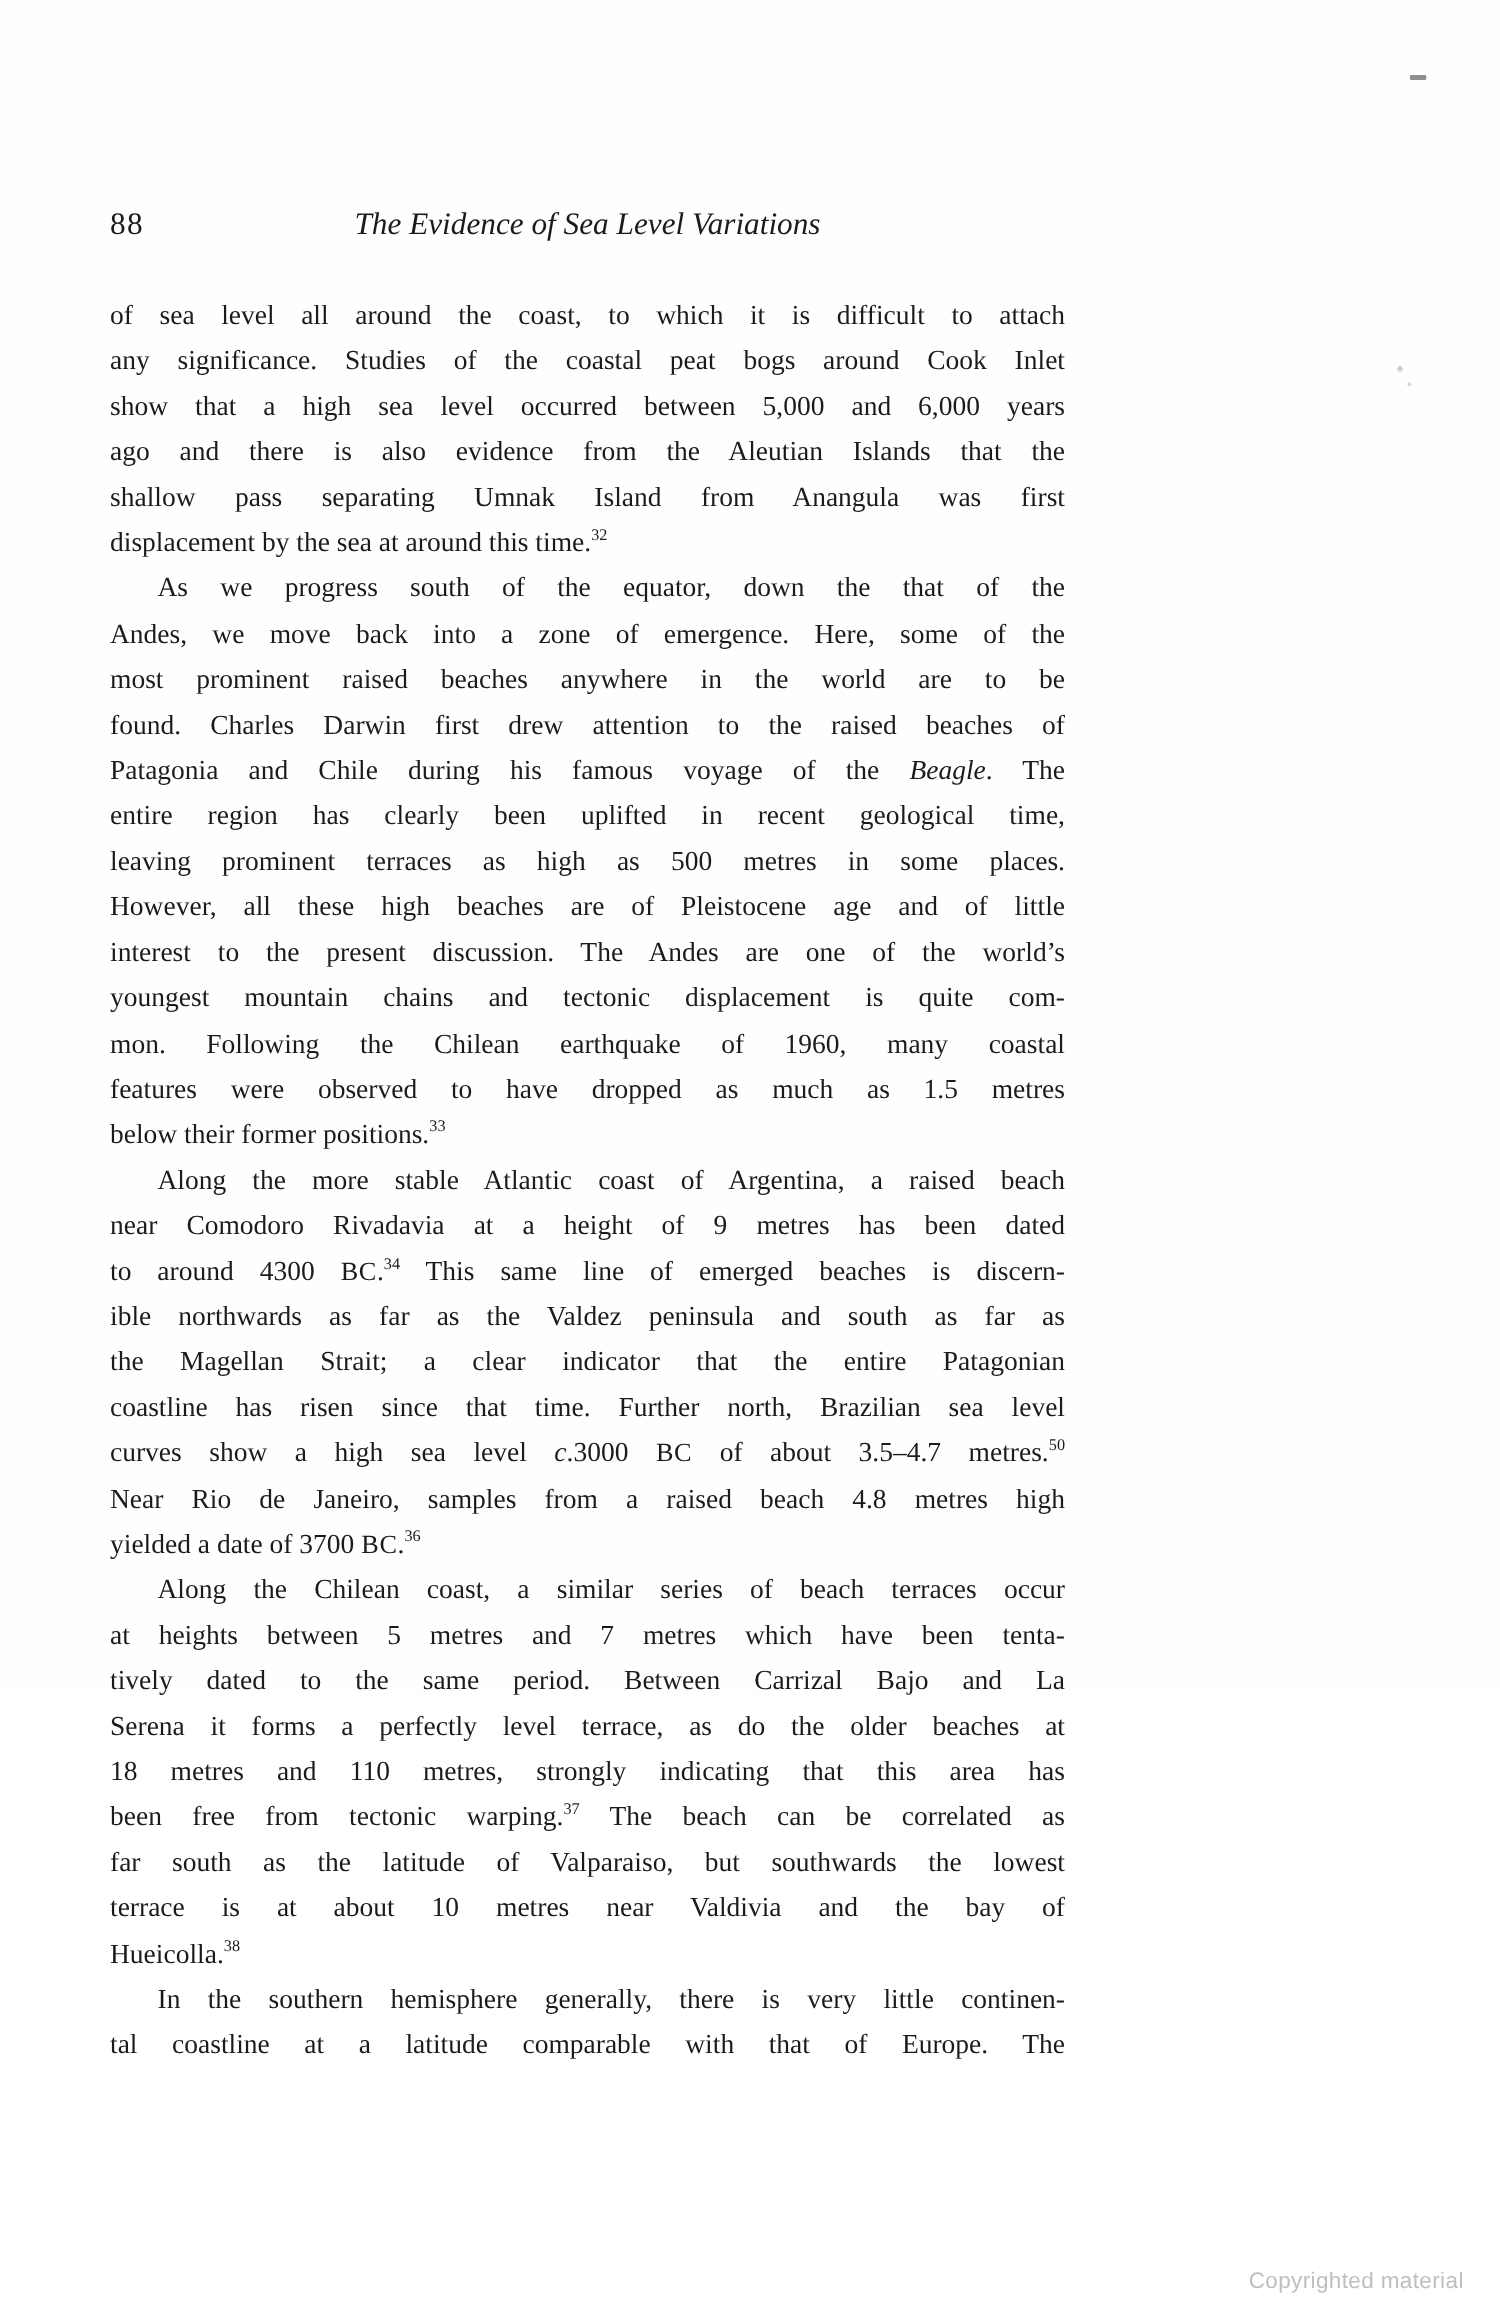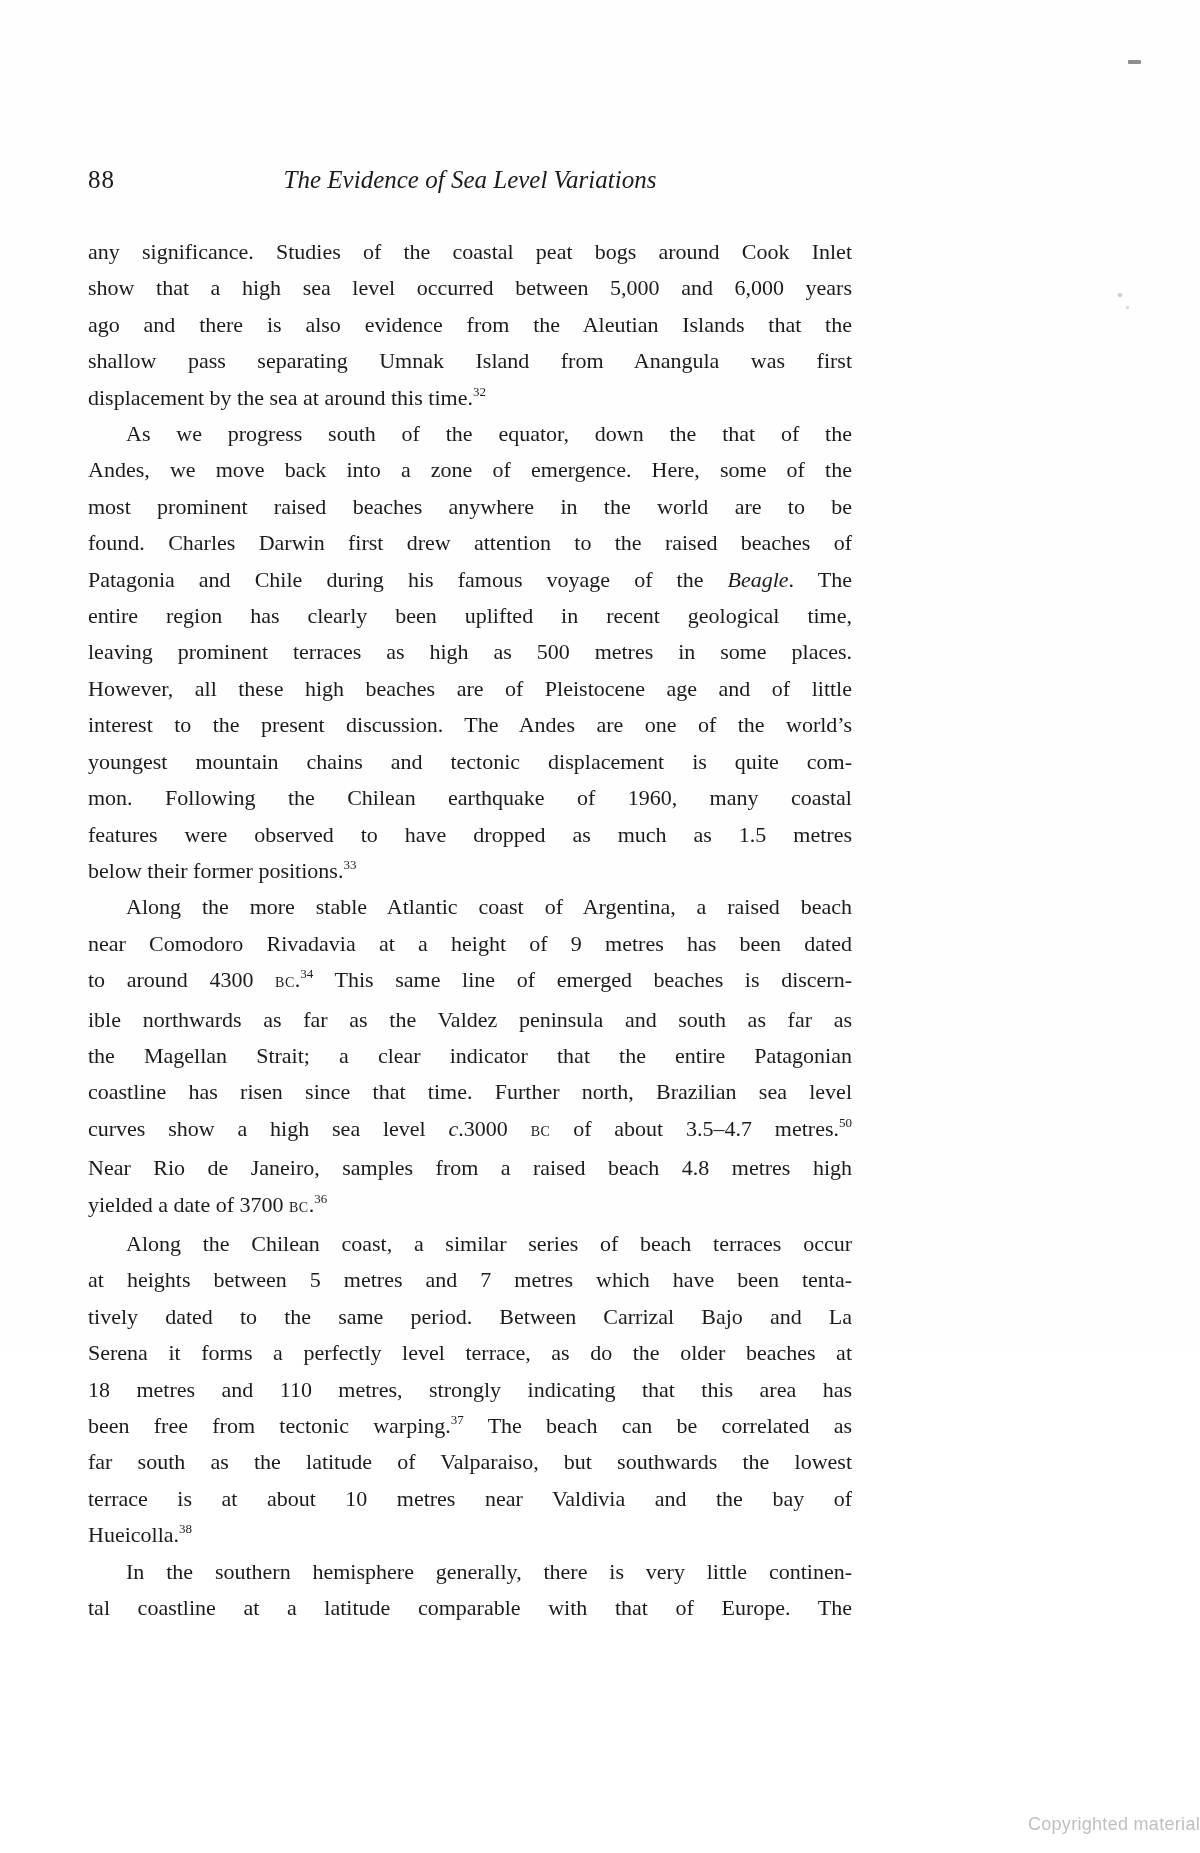--- a/index.html
+++ b/index.html
@@ -57,27 +57,27 @@
   .line.indent { text-indent: 38px; }
   .line sup {
     font-size: 13px;
     line-height: 0;
     vertical-align: baseline;
     position: relative;
     top: -9px;
   }
   .line em { }
   .line .sc {
-    font-size: 14px;
+    font-size: 21px;
     letter-spacing: 0.5px;
   }
   
   .watermark {
     position: absolute;
-    right: 0;
+    right: 29px;
     top: 1814px;
     font-family: "Liberation Sans", sans-serif;
     font-size: 18px;
     color: #bfbfbf;
     letter-spacing: 0.3px;
   }
   
   .artifact { position: absolute; }
   .artifact.dash {
     left: 1128px;
@@ -112,20 +112,21 @@
   <div class="artifact dash"></div>
   <div class="artifact speck1"></div>
   <div class="artifact speck2"></div>
 
   <header class="running-head">
     <span class="pagenum">88</span>
     <span class="head-title">The Evidence of Sea Level Variations</span>
   </header>
 
   <main class="body-text">
+      <div class="line"><span>of sea level all around the coast, to which it is difficult to attach</span></div>
       <div class="line"><span>any significance. Studies of the coastal peat bogs around Cook Inlet</span></div>
       <div class="line"><span>show that a high sea level occurred between 5,000 and 6,000 years</span></div>
       <div class="line"><span>ago and there is also evidence from the Aleutian Islands that the</span></div>
       <div class="line"><span>shallow pass separating Umnak Island from Anangula was first</span></div>
       <div class="line last"><span>displacement by the sea at around this time.</span><sup>32</sup></div>
       <div class="line indent"><span>As we progress south of the equator, down the that of the</span></div>
       <div class="line"><span>Andes, we move back into a zone of emergence. Here, some of the</span></div>
       <div class="line"><span>most prominent raised beaches anywhere in the world are to be</span></div>
       <div class="line"><span>found. Charles Darwin first drew attention to the raised beaches of</span></div>
       <div class="line"><span>Patagonia and Chile during his famous voyage of the </span><em>Beagle</em><span>. The</span></div>

